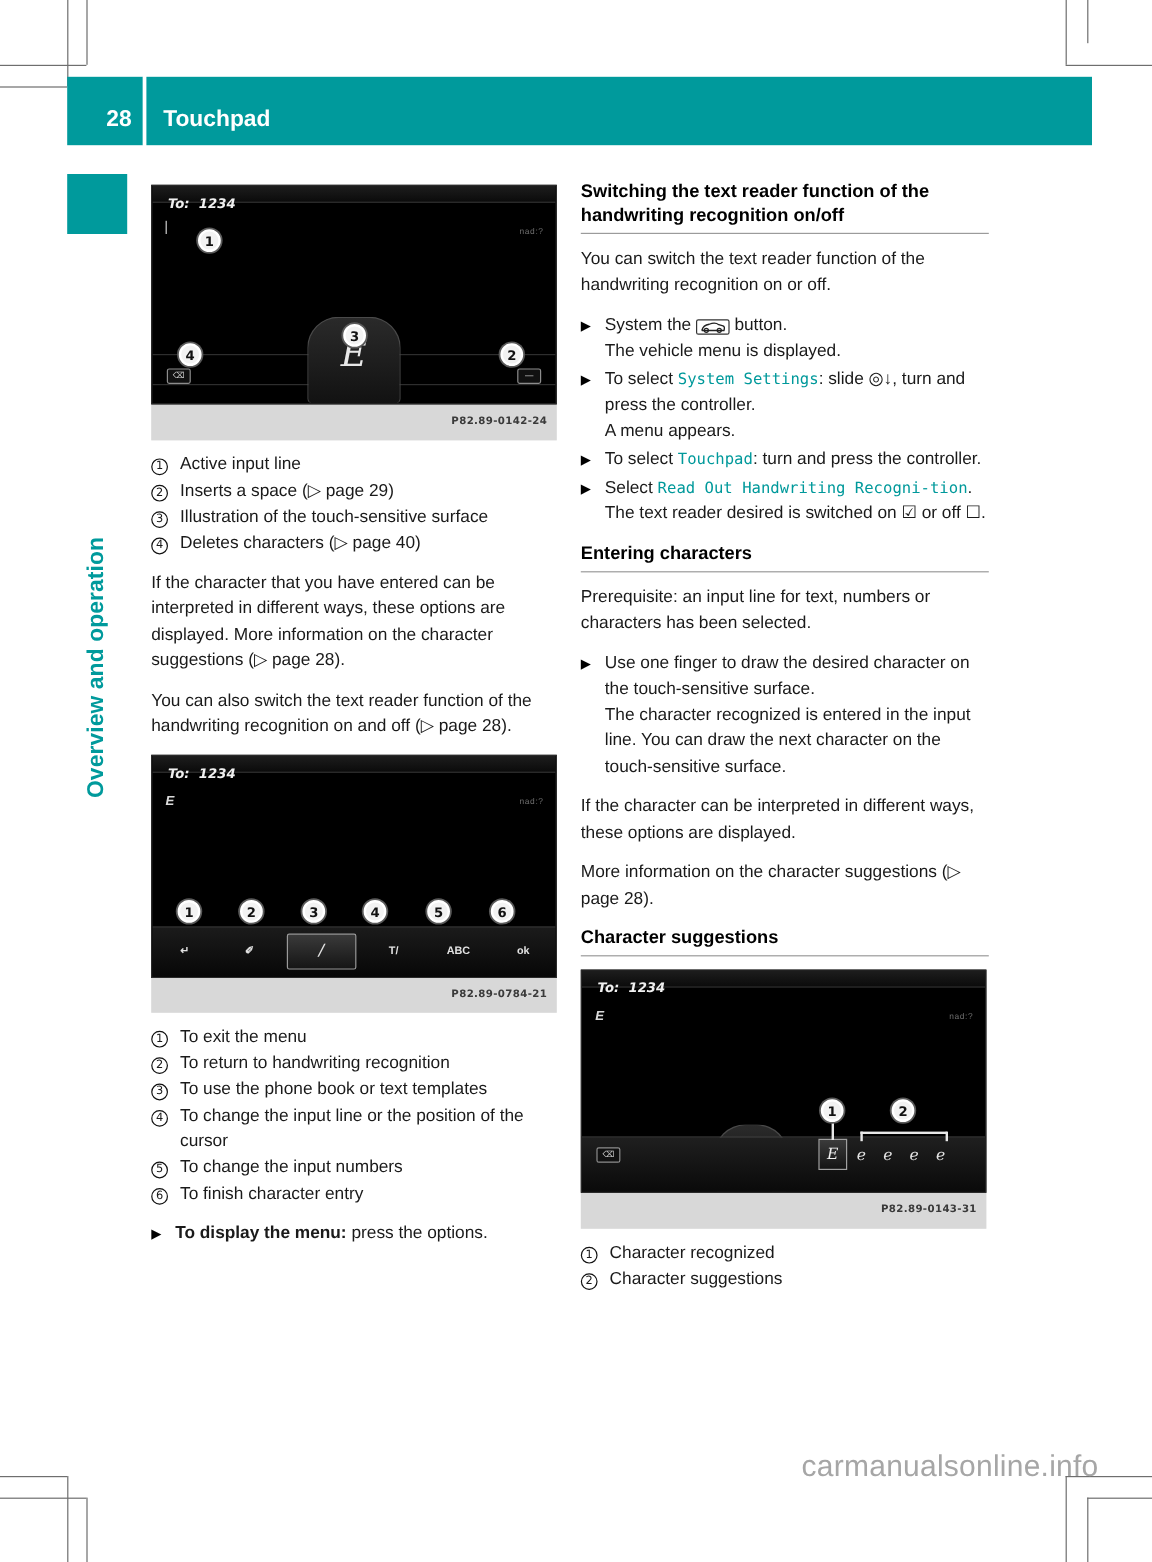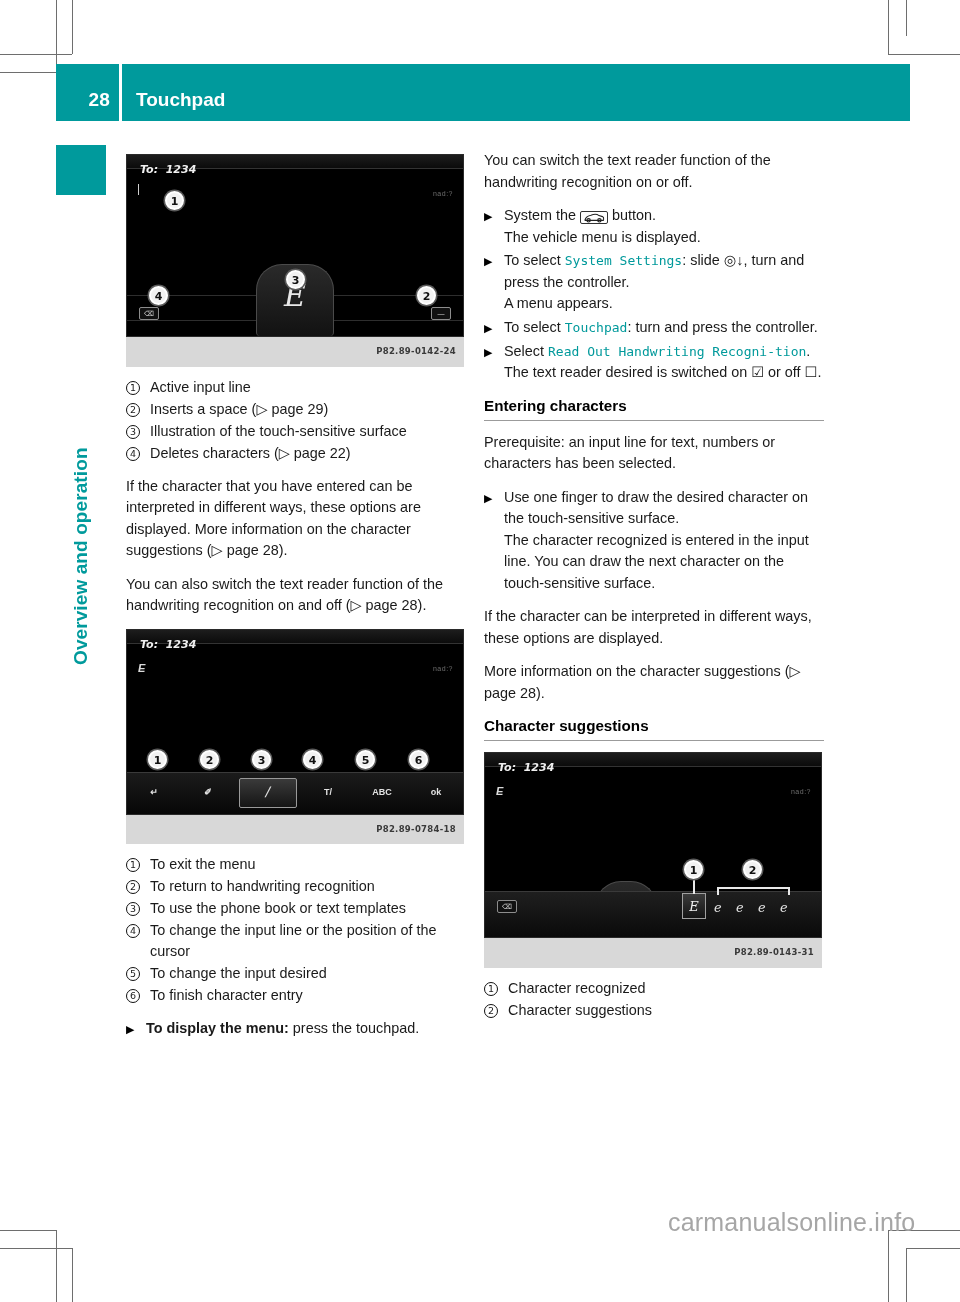--- a/index.html
+++ b/index.html
@@ -346,21 +346,21 @@
     <li>
       <span class="num"><span>2</span></span>
       <span class="legend-text">Inserts a space (▷ page 29)</span>
     </li>
     <li>
       <span class="num"><span>3</span></span>
       <span class="legend-text">Illustration of the touch-sensitive surface</span>
     </li>
     <li>
       <span class="num"><span>4</span></span>
-      <span class="legend-text">Deletes characters (▷ page 22)</span>
+      <span class="legend-text">Deletes characters (▷ page 40)</span>
     </li>
   </ol>
 
   <p>If the character that you have entered can be interpreted in different ways, these options are displayed. More information on the character suggestions (▷ page 28).</p>
   <p>You can also switch the text reader function of the handwriting recognition on and off (▷ page 28).</p>
 
   <div class="fig">
     <div class="screen tall">
       <div class="topbar">
         <div class="to">
@@ -378,21 +378,21 @@
         <div class="mi">ABC</div>
         <div class="mi">ok</div>
       </div>
       <div class="callout" style="left:21px;top:120px;">1</div>
       <div class="callout" style="left:73px;top:120px;">2</div>
       <div class="callout" style="left:125px;top:120px;">3</div>
       <div class="callout" style="left:176px;top:120px;">4</div>
       <div class="callout" style="left:229px;top:120px;">5</div>
       <div class="callout" style="left:282px;top:120px;">6</div>
     </div>
-    <div class="figcap">P82.89-0784-18</div>
+    <div class="figcap">P82.89-0784-21</div>
   </div>
 
   <ol class="legend">
     <li>
       <span class="num"><span>1</span></span>
       <span class="legend-text">To exit the menu</span>
     </li>
     <li>
       <span class="num"><span>2</span></span>
       <span class="legend-text">To return to handwriting recognition</span>
@@ -400,41 +400,42 @@
     <li>
       <span class="num"><span>3</span></span>
       <span class="legend-text">To use the phone book or text templates</span>
     </li>
     <li>
       <span class="num"><span>4</span></span>
       <span class="legend-text">To change the input line or the position of the cursor</span>
     </li>
     <li>
       <span class="num"><span>5</span></span>
-      <span class="legend-text">To change the input desired</span>
+      <span class="legend-text">To change the input numbers</span>
     </li>
     <li>
       <span class="num"><span>6</span></span>
       <span class="legend-text">To finish character entry</span>
     </li>
   </ol>
 
   <ul class="steps">
     <li>
       <span class="arrow">▶</span>
       <span class="step-body">
-        <b>To display the menu:</b><span> press the touchpad.</span>
+        <b>To display the menu:</b><span> press the options.</span>
       </span>
     </li>
   </ul>
 
 </div>
 
 <div class="col right">
 
+  <h2 class="first">Switching the text reader function of the handwriting recognition on/off</h2>
   <div class="rule"></div>
 
   <p>You can switch the text reader function of the handwriting recognition on or off.</p>
 
   <ul class="steps">
 
     <li>
       <span class="arrow">▶</span>
       <span class="step-body">
         <span>System the </span><span class="icon-btn"><svg width="22" height="11" viewBox="0 0 22 11" aria-hidden="true">

